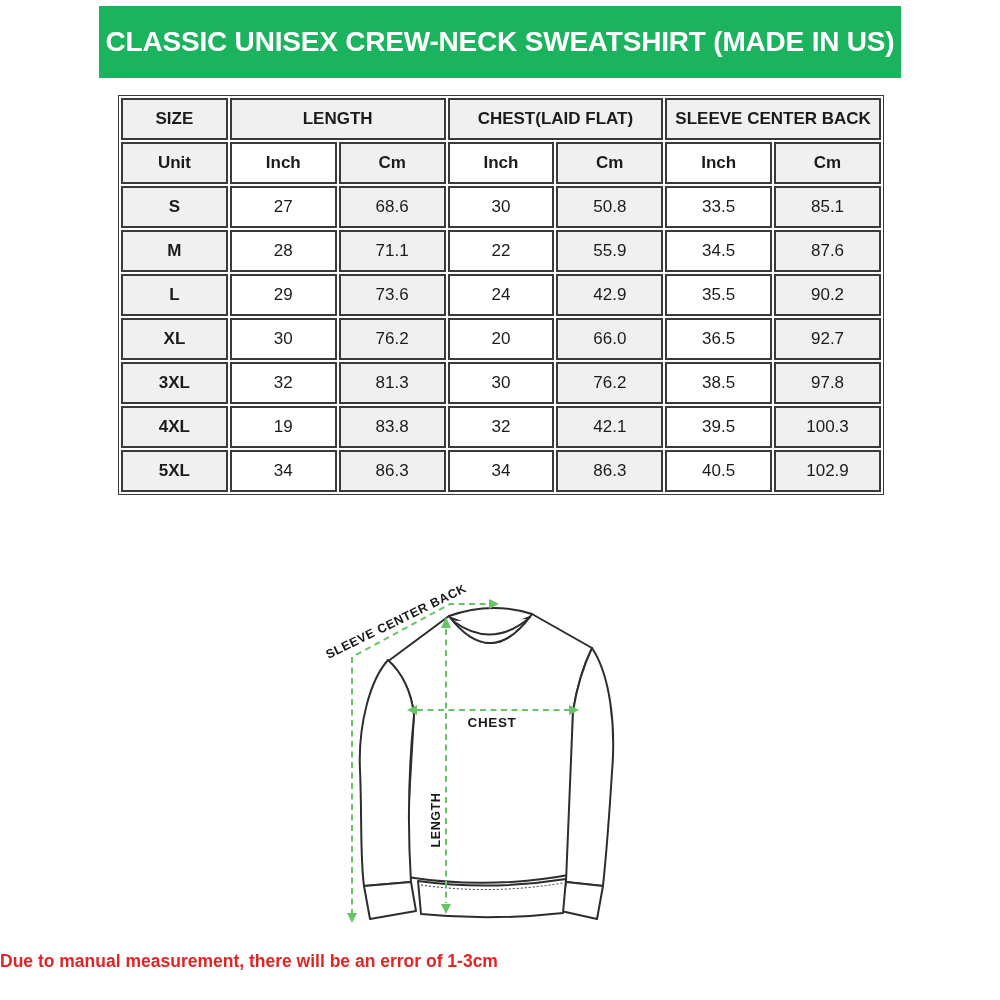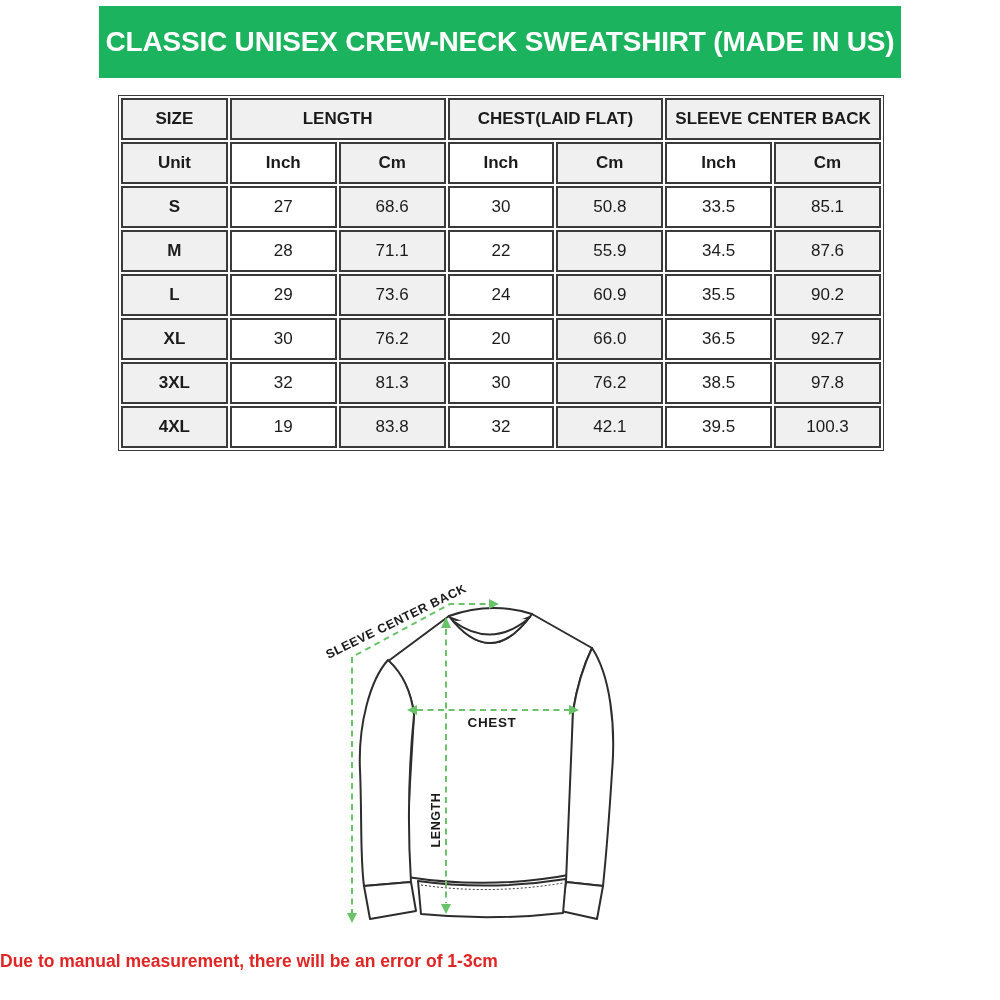--- a/index.html
+++ b/index.html
@@ -106,21 +106,21 @@
         <td>22</td>
         <td class="g">55.9</td>
         <td>34.5</td>
         <td class="g">87.6</td>
       </tr>
       <tr>
         <td class="g lbl">L</td>
         <td>29</td>
         <td class="g">73.6</td>
         <td>24</td>
-        <td class="g">60.9</td>
+        <td class="g">42.9</td>
         <td>35.5</td>
         <td class="g">90.2</td>
       </tr>
       <tr>
         <td class="g lbl">XL</td>
         <td>30</td>
         <td class="g">76.2</td>
         <td>20</td>
         <td class="g">66.0</td>
         <td>36.5</td>
@@ -136,20 +136,29 @@
         <td class="g">97.8</td>
       </tr>
       <tr>
         <td class="g lbl">4XL</td>
         <td>19</td>
         <td class="g">83.8</td>
         <td>32</td>
         <td class="g">42.1</td>
         <td>39.5</td>
         <td class="g">100.3</td>
+      </tr>
+      <tr>
+        <td class="g lbl">5XL</td>
+        <td>34</td>
+        <td class="g">86.3</td>
+        <td>34</td>
+        <td class="g">86.3</td>
+        <td>40.5</td>
+        <td class="g">102.9</td>
       </tr>
     </tbody>
   </table>
 
   <svg class="diagram" viewBox="0 0 400 360">
 
     <g>
       <path class="garment" d="M149,31 L87,77 Q110,95 114,130 C110,200 106,252 107,292 Q191,305 274,289 C274,240 272,180 273,126 Q279,90 292,63 L232,29 Q191,86 149,31 Z"></path>
       <path class="garment" d="M88,75 C70,95 58,140 60,185 C62,230 60,272 64,301 L111,297 C108,250 108,190 114,130 Q110,95 88,75 Z"></path>
       <path class="garment" d="M292,63 C310,90 316,140 312,187 C309,235 306,272 303,301 L266,297 C268,250 270,190 273,126 Q279,90 292,63 Z"></path>

